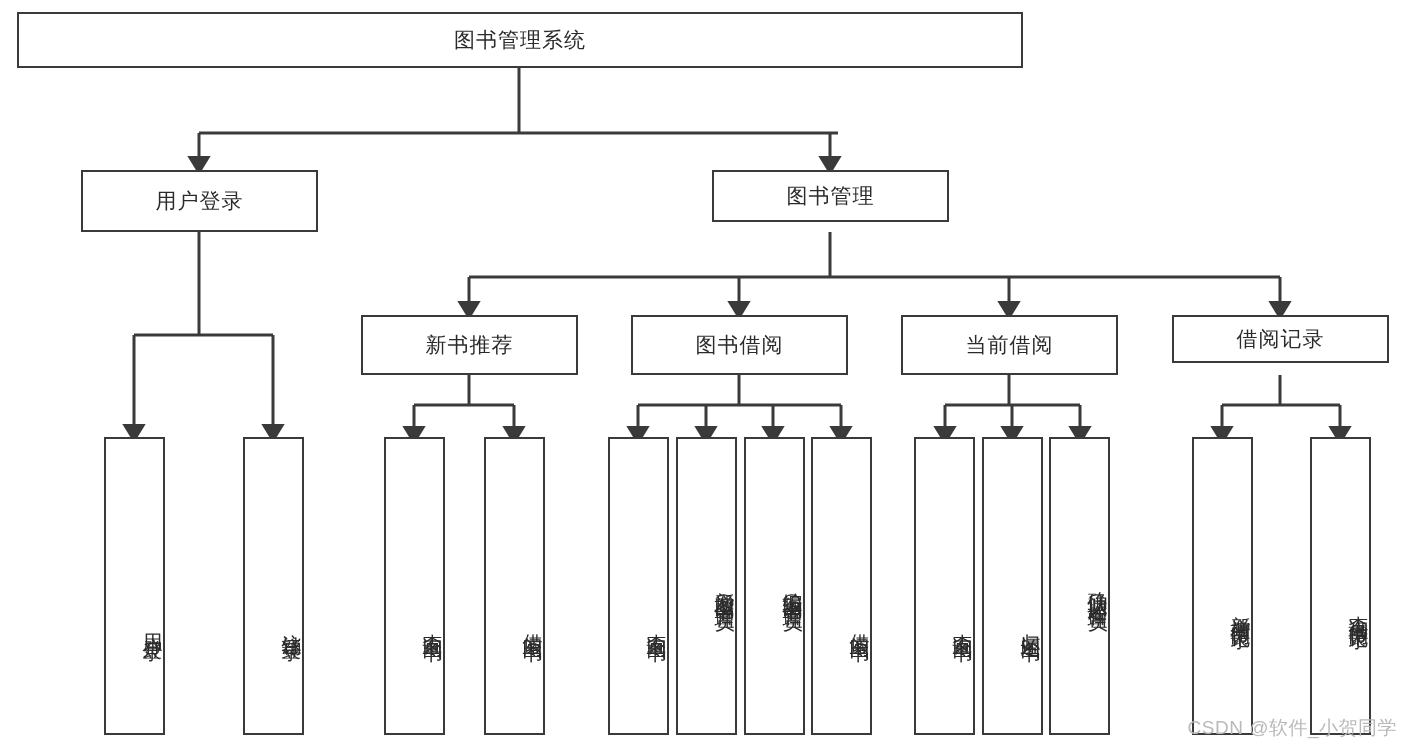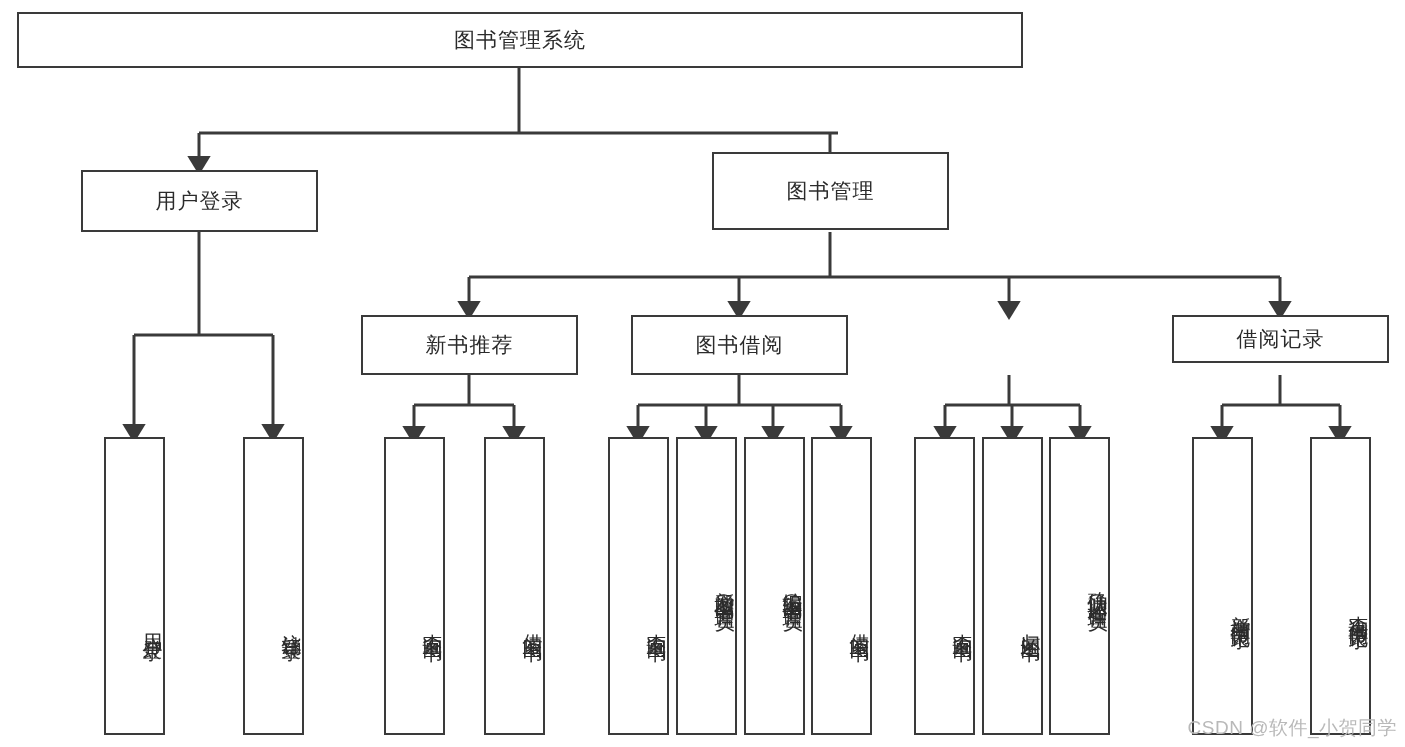--- a/index.html
+++ b/index.html
@@ -115,24 +115,25 @@
       <path d="M1280,375 L1280,405"></path>
       <path d="M1222,405 L1340,405"></path>
       <path d="M1222,405 L1222,430" marker-end="url(#arrow)"></path>
       <path d="M1340,405 L1340,430" marker-end="url(#arrow)"></path>
     </g>
   </svg>
 
   <div class="node horizontal" style="left:17px; top:12px; width:1006px; height:56px;">图书管理系统</div>
 
   <div class="node horizontal" style="left:81px; top:170px; width:237px; height:62px;">用户登录</div>
-  <div class="node horizontal" style="left:712px; top:152px; width:237px; height:78px;">图书管理</div>
+  <div class="node horizontal" style="left:712px; top:170px; width:237px; height:52px;">图书管理</div>
 
   <div class="node horizontal" style="left:361px; top:315px; width:217px; height:60px;">新书推荐</div>
   <div class="node horizontal" style="left:631px; top:315px; width:217px; height:60px;">图书借阅</div>
+  <div class="node horizontal" style="left:901px; top:315px; width:217px; height:60px;">当前借阅</div>
   <div class="node horizontal" style="left:1172px; top:315px; width:217px; height:48px;">借阅记录</div>
 
   <div class="node vertical" style="left:104px; top:437px; width:61px; height:298px; padding-top:75px;">用户登录</div>
   <div class="node vertical" style="left:243px; top:437px; width:61px; height:298px; padding-top:75px;">注销登录</div>
 
   <div class="node vertical" style="left:384px; top:437px; width:61px; height:298px; padding-top:75px;">查询图书</div>
   <div class="node vertical" style="left:484px; top:437px; width:61px; height:298px; padding-top:75px;">借阅图书</div>
 
   <div class="node vertical" style="left:608px; top:437px; width:61px; height:298px; padding-top:75px;">查询图书</div>
   <div class="node vertical top-heavy" style="left:676px; top:437px; width:61px; height:298px;">新增图书（管理员）</div>

